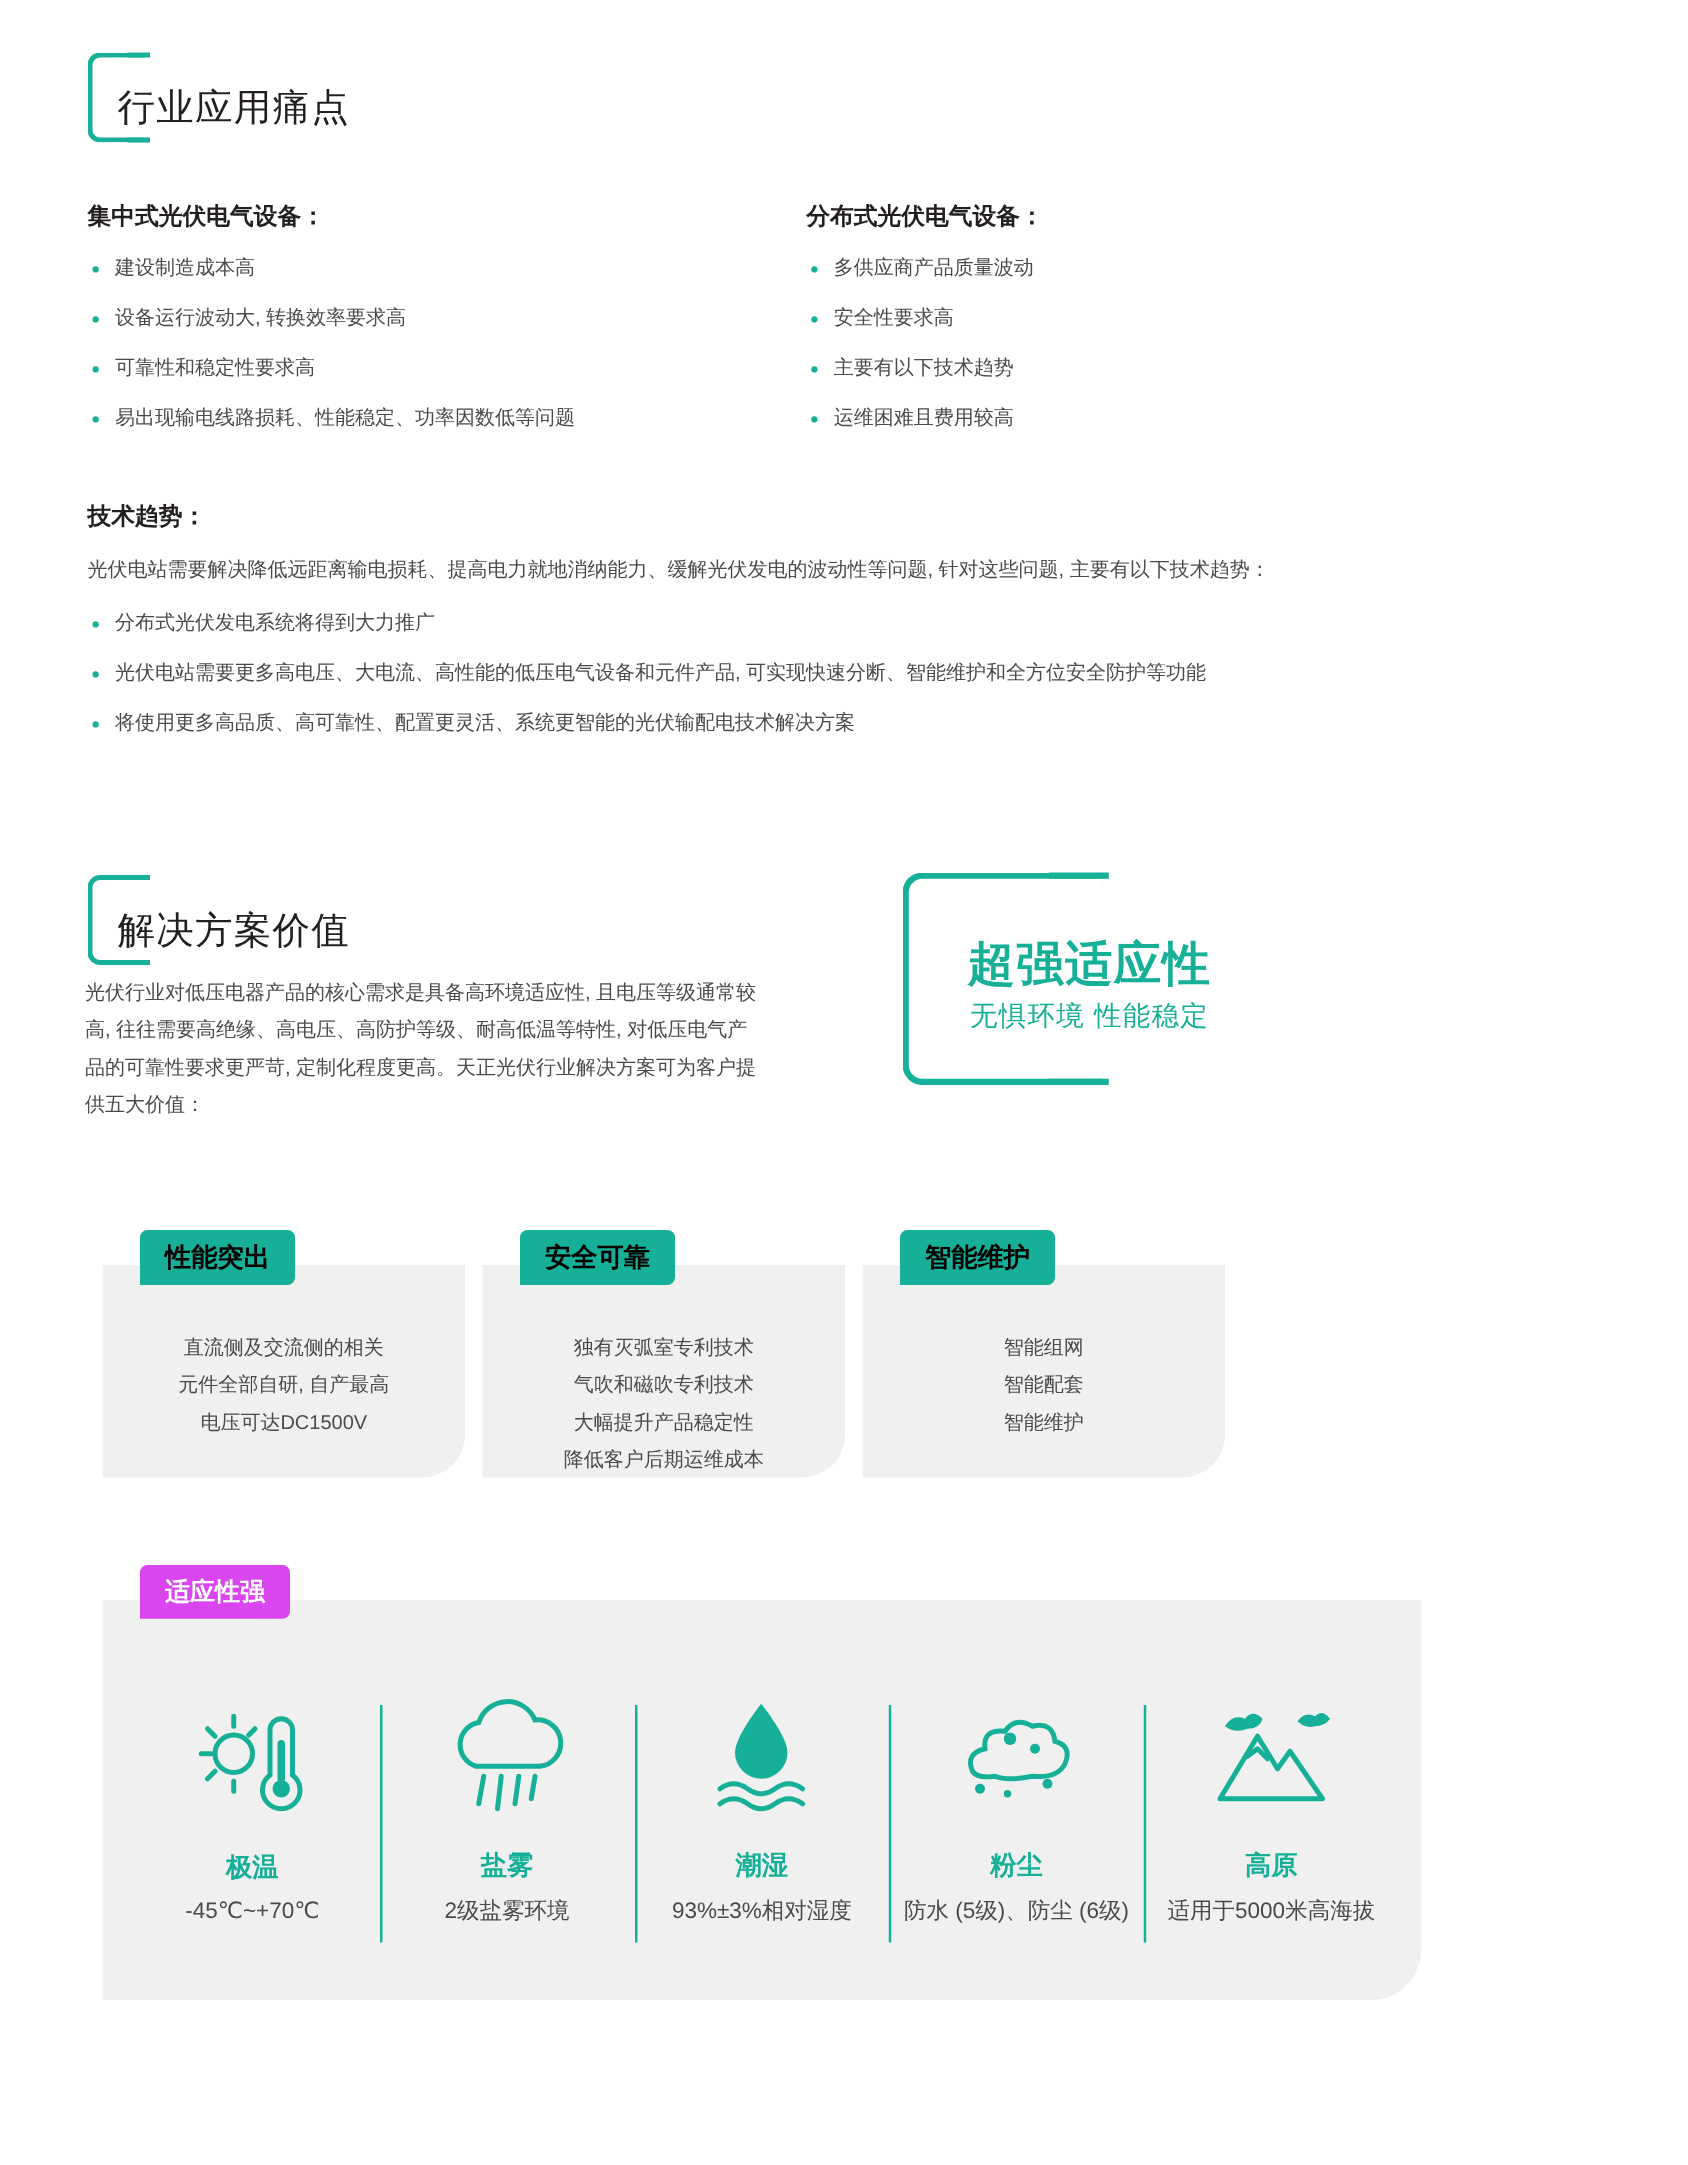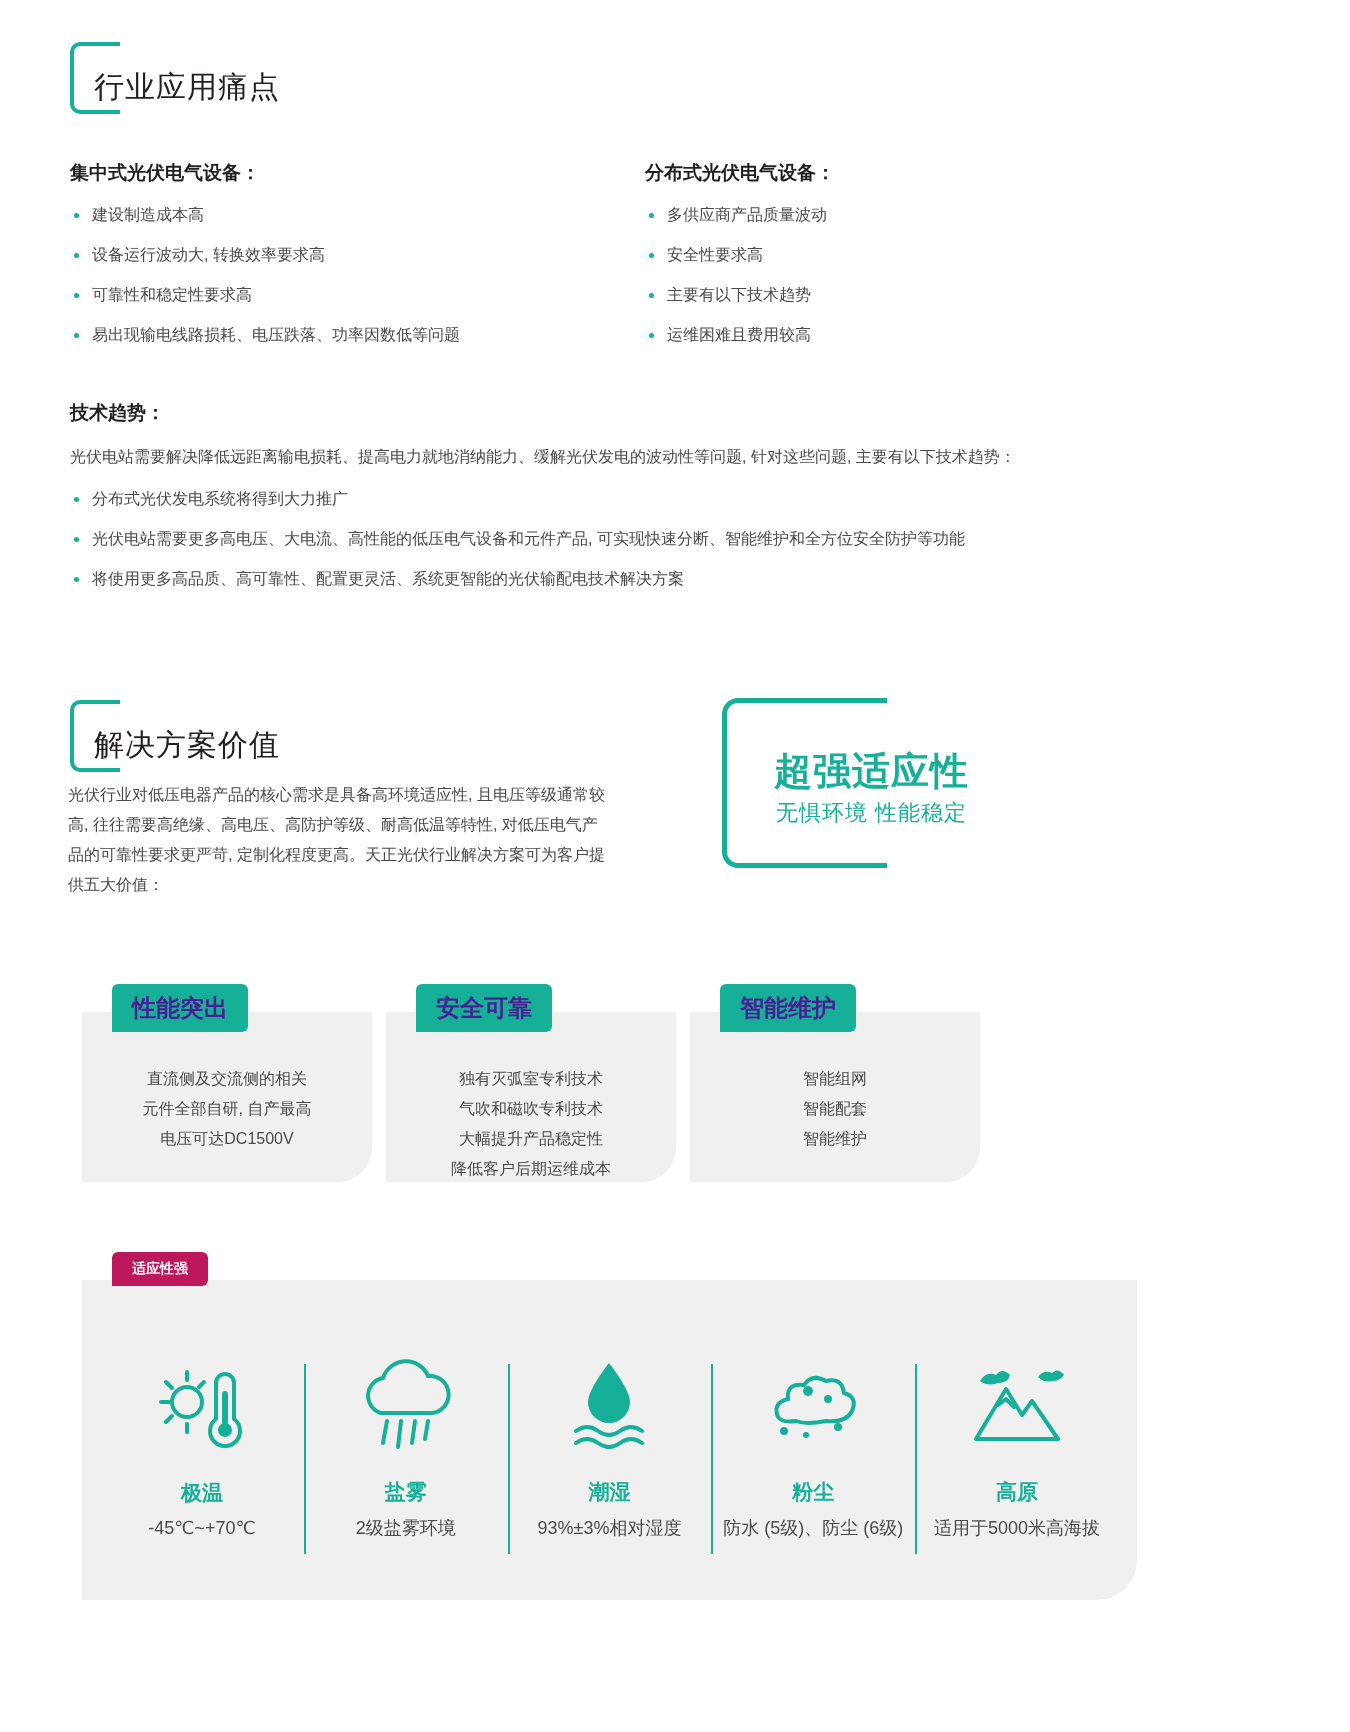--- a/index.html
+++ b/index.html
@@ -126,43 +126,43 @@
     width: 290px; height: 170px;
     background: #f0f0f0;
     border-radius: 0 0 34px 0;
     padding-top: 52px;
     text-align: center;
   }
   .card-tag {
     position: absolute;
     left: 30px; top: -28px;
     background: #16b098;
-    color: #4c1d95;
-    font-size: 24px;
+    color: #000000;
+    font-size: 21px;
     font-weight: bold;
     padding: 8px 20px;
     border-radius: 6px 6px 6px 0;
     white-space: nowrap;
   }
   .card-body { font-size: 16px; line-height: 30px; color: #4a4a4a; }
 
   
   .adapt {
     position: absolute;
     left: 82px; top: 1280px;
     width: 1055px; height: 320px;
     background: #f0f0f0;
     border-radius: 0 0 40px 0;
   }
   .adapt-tag {
     position: absolute;
     left: 30px; top: -28px;
-    background: #be185d;
+    background: #d946ef;
     color: #fff;
-    font-size: 14px;
+    font-size: 20px;
     font-weight: bold;
     padding: 8px 20px;
     border-radius: 6px 6px 6px 0;
   }
   .adapt-items {
     display: flex;
     height: 100%;
     align-items: center;
     padding: 20px 18px 10px 18px;
   }
@@ -197,21 +197,21 @@
   </div>
 
   <div class="pain-wrap">
     <div class="two-cols">
       <div>
         <div class="col-title">集中式光伏电气设备：</div>
         <ul class="bullets">
           <li>建设制造成本高</li>
           <li>设备运行波动大, 转换效率要求高</li>
           <li>可靠性和稳定性要求高</li>
-          <li>易出现输电线路损耗、电压跌落、功率因数低等问题</li>
+          <li>易出现输电线路损耗、性能稳定、功率因数低等问题</li>
         </ul>
       </div>
       <div>
         <div class="col-title">分布式光伏电气设备：</div>
         <ul class="bullets">
           <li>多供应商产品质量波动</li>
           <li>安全性要求高</li>
           <li>主要有以下技术趋势</li>
           <li>运维困难且费用较高</li>
         </ul>

